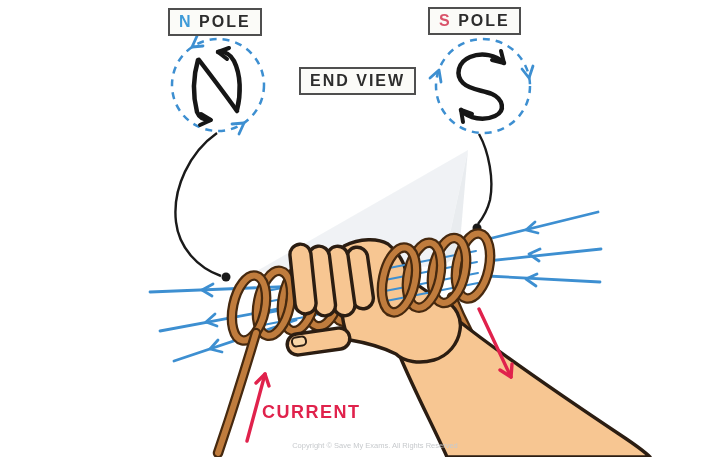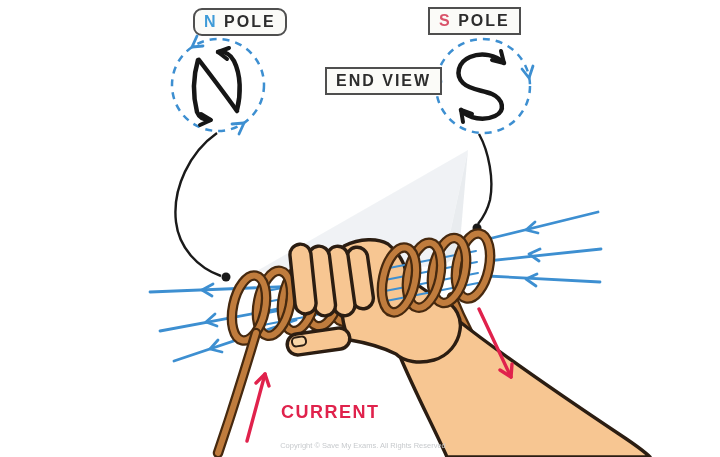--- a/index.html
+++ b/index.html
@@ -4,23 +4,23 @@
 <style>
   html,body{margin:0;padding:0;background:#fff;}
   #stage{position:relative;width:720px;height:457px;background:#fff;overflow:hidden;
          font-family:"Liberation Sans", sans-serif;}
   #scene{position:absolute;left:0;top:0;}
   .label-box{position:absolute;border:2px solid #4f4f4f;background:#fbfbf8;
              padding:3px 9px;font-size:16px;font-weight:600;letter-spacing:2px;
              color:#2d2d2d;white-space:nowrap;}
   .pole-letter-n{color:var(--pole-n-blue,#3f9bd8);}
   .pole-letter-s{color:var(--pole-s-red,#d9536a);}
-  .current-label{position:absolute;left:281px;top:402px;font-size:18px;font-weight:700;
+  .current-label{position:absolute;left:262px;top:402px;font-size:18px;font-weight:700;
                  letter-spacing:1.5px;color:var(--current-red,#e0224c);}
-  .copyright{position:absolute;left:268px;top:441px;width:190px;text-align:center;
+  .copyright{position:absolute;left:280px;top:441px;width:190px;text-align:center;
              font-size:7.5px;color:#c7cacd;}
   
   .wm1{fill:#edf0f3;} .wm2{fill:#e4e8ec;}
   .dash-c{fill:none;stroke:var(--field-line-blue,#4a9fd8);stroke-width:2.5;stroke-dasharray:7 6;}
   .blue-ln{fill:none;stroke:var(--field-line-blue,#3d8fd1);stroke-width:2.8;stroke-linecap:round;}
   .blue-thin{fill:none;stroke:var(--field-line-blue,#3d8fd1);stroke-width:2;stroke-linecap:round;}
   .blue-arr{fill:none;stroke:var(--field-line-blue,#3d8fd1);stroke-width:2.8;stroke-linecap:round;stroke-linejoin:round;}
   .glyph{fill:none;stroke:#161616;stroke-width:4.5;stroke-linecap:round;stroke-linejoin:round;}
   .glyph-arr{fill:none;stroke:#161616;stroke-width:4;stroke-linecap:round;stroke-linejoin:round;}
   .callout{fill:none;stroke:#1a1a1a;stroke-width:2.4;}
@@ -160,22 +160,22 @@
     <g>
       <path class="red-arr" d="M 247,441 L 265,374"></path>
       <path class="red-arr" d="M 269,386 L 265,374 L 256,383"></path>
     </g>
     <g>
       <path class="red-arr" d="M 479,309 L 511,377"></path>
       <path class="red-arr" d="M 500,370 L 511,377 L 512,364"></path>
     </g>
   </svg>
 
-  <div class="label-box" style="left:193px;top:8px;border-radius:9px;"><span class="pole-letter-n">N</span> <span>POLE</span></div>
+  <div class="label-box" style="left:168px;top:8px;"><span class="pole-letter-n">N</span> <span>POLE</span></div>
 
   <div class="label-box" style="left:428px;top:7px;"><span class="pole-letter-s">S</span> <span>POLE</span></div>
 
-  <div class="label-box" style="left:299px;top:67px;margin-left:26px;">END VIEW</div>
+  <div class="label-box" style="left:299px;top:67px;">END VIEW</div>
 
   <div class="current-label">CURRENT</div>
 
   <div class="copyright">Copyright © Save My Exams. All Rights Reserved</div>
 </div>
 
 </body></html>

